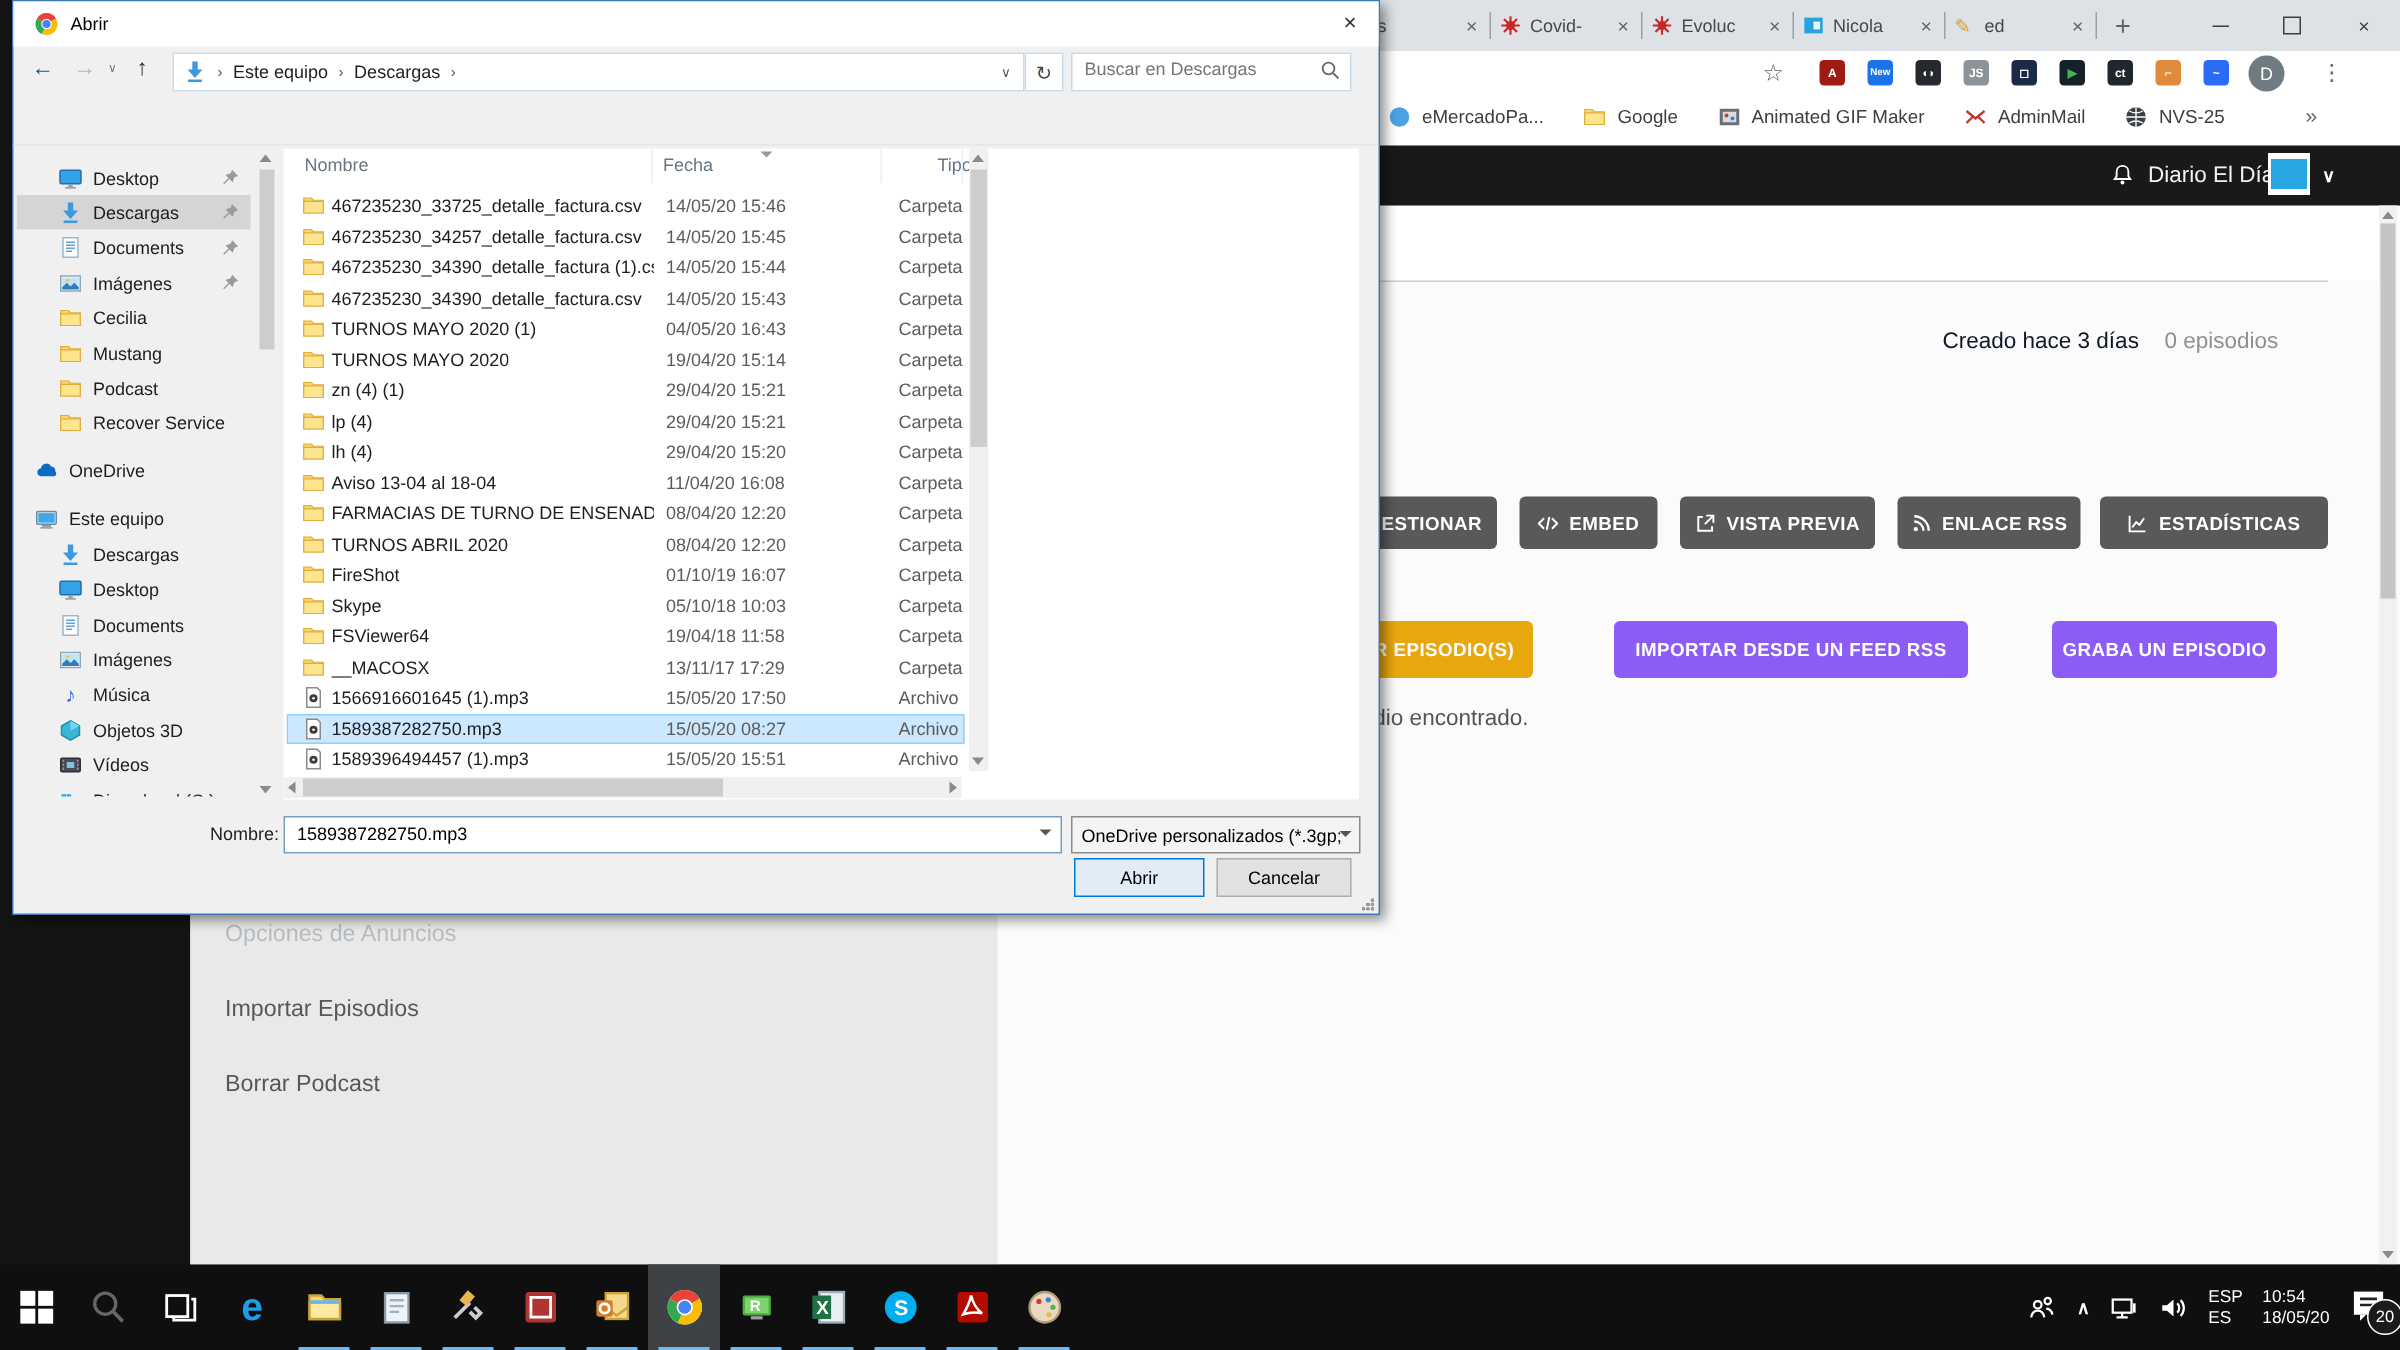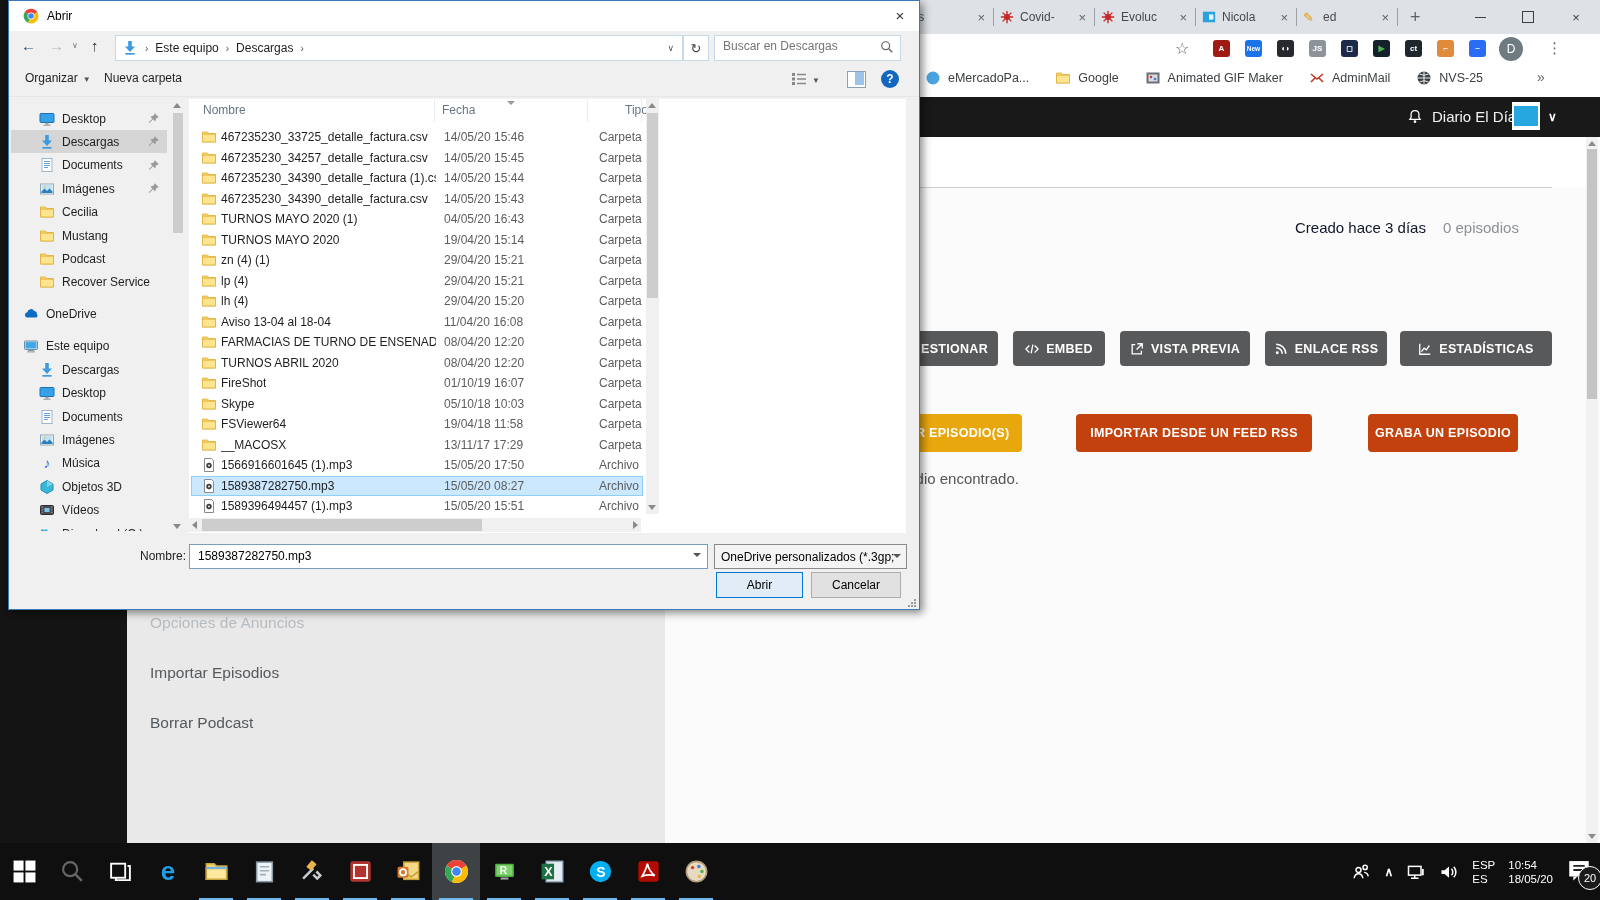--- a/index.html
+++ b/index.html
@@ -46,21 +46,21 @@
   #pgsidebar{position:absolute;left:0;top:40px;width:538px;bottom:0;background:#e9e9e9;}
   .pgside-item{position:absolute;left:23px;font-size:15.5px;color:#54595e;}
   .pgside-item.muted{color:#b7bcc1;}
   #whitestrip{position:absolute;left:538px;top:40px;right:14px;height:50px;background:#fff;}
   #pgdivider{position:absolute;left:538px;top:90px;width:887px;height:1px;background:#cfcfcf;}
   #metaCreated{position:absolute;left:1168px;top:122px;font-size:15px;color:#0f172a;}
   #metaEpisodes{position:absolute;left:1316px;top:122px;font-size:15px;color:#8c9196;}
   .pgbtn{position:absolute;top:234px;height:35px;border-radius:4px;background:#58595b;color:#fff;
          display:flex;align-items:center;justify-content:center;gap:7px;font-size:12.5px;font-weight:bold;letter-spacing:.3px;}
   .pgbtn .icn{width:14px;height:14px;}
-  .upbtn{position:absolute;top:317px;height:38px;border-radius:4px;background:#c2410c;color:#fff;
+  .upbtn{position:absolute;top:317px;height:38px;border-radius:4px;background:#8b5cf6;color:#fff;
          display:flex;align-items:center;justify-content:center;font-size:12.5px;font-weight:bold;letter-spacing:.3px;}
   .upbtn.yellow{background:#e9a70e;}
   #emptymsg{position:absolute;left:701px;top:373px;font-size:15px;color:#555;}
   #pgscroll{position:absolute;left:1459px;top:40px;width:12px;bottom:0;background:#f1f1f1;}
   #pgscroll .thumb{position:absolute;left:1px;top:12px;width:10px;height:250px;background:#c4c4c4;}
   .scar{position:absolute;left:2px;width:0;height:0;border-left:4px solid transparent;border-right:4px solid transparent;}
   .scar.up{top:4px;border-bottom:5px solid #8a8a8a;}
   .scar.down{bottom:4px;border-top:5px solid #8a8a8a;}
 
   
@@ -414,37 +414,20 @@
     <div id="searchbox">
       <input placeholder="Buscar en Descargas" style="">
       <span id="searchmag" class="icn">
           <svg xmlns="http://www.w3.org/2000/svg" viewBox="0 0 16 16">
             <circle cx="6.5" cy="6.5" r="4.5" fill="none" stroke="#666" stroke-width="1.4"></circle>
             <path d="m10 10 4 4" stroke="#666" stroke-width="1.6"></path>
           </svg>
         </span>
     </div>
   </div>
-  <div id="dtoolbar">
-    <span id="organize"><span>Organizar</span><span class="drop">▼</span></span>
-    <span id="newfolder">Nueva carpeta</span>
-    <span id="viewlist" class="icn">
-        <svg xmlns="http://www.w3.org/2000/svg" viewBox="0 0 16 16">
-          <rect x="1" y="2" width="3" height="3" fill="#888"></rect>
-          <rect x="1" y="6.5" width="3" height="3" fill="#888"></rect>
-          <rect x="1" y="11" width="3" height="3" fill="#888"></rect>
-          <path d="M6 3.5h9M6 8h9M6 12.5h9" stroke="#888" stroke-width="1.4"></path>
-        </svg>
-      </span>
-    <span id="viewdrop">▼</span>
-    <span id="viewpane">
-        <i></i>
-      </span>
-    <span id="dhelp">?</span>
-  </div>
   <div id="dsep"></div>
   <div id="dsidebar">
       <div class="sitem" style="top: 6px; padding-left: 28px;">
         <span class="icn" style="width: 16px; height: 16px;">
           <svg xmlns="http://www.w3.org/2000/svg" viewBox="0 0 16 16">
             <rect x="1" y="2.5" width="14" height="9" rx="1" fill="#34a1e8" stroke="#1d71ad"></rect>
             <rect x="6.5" y="11.8" width="3" height="1.8" fill="#9aa0a6"></rect>
             <rect x="4.5" y="13.6" width="7" height="1.2" fill="#9aa0a6"></rect>
           </svg>
         </span>

